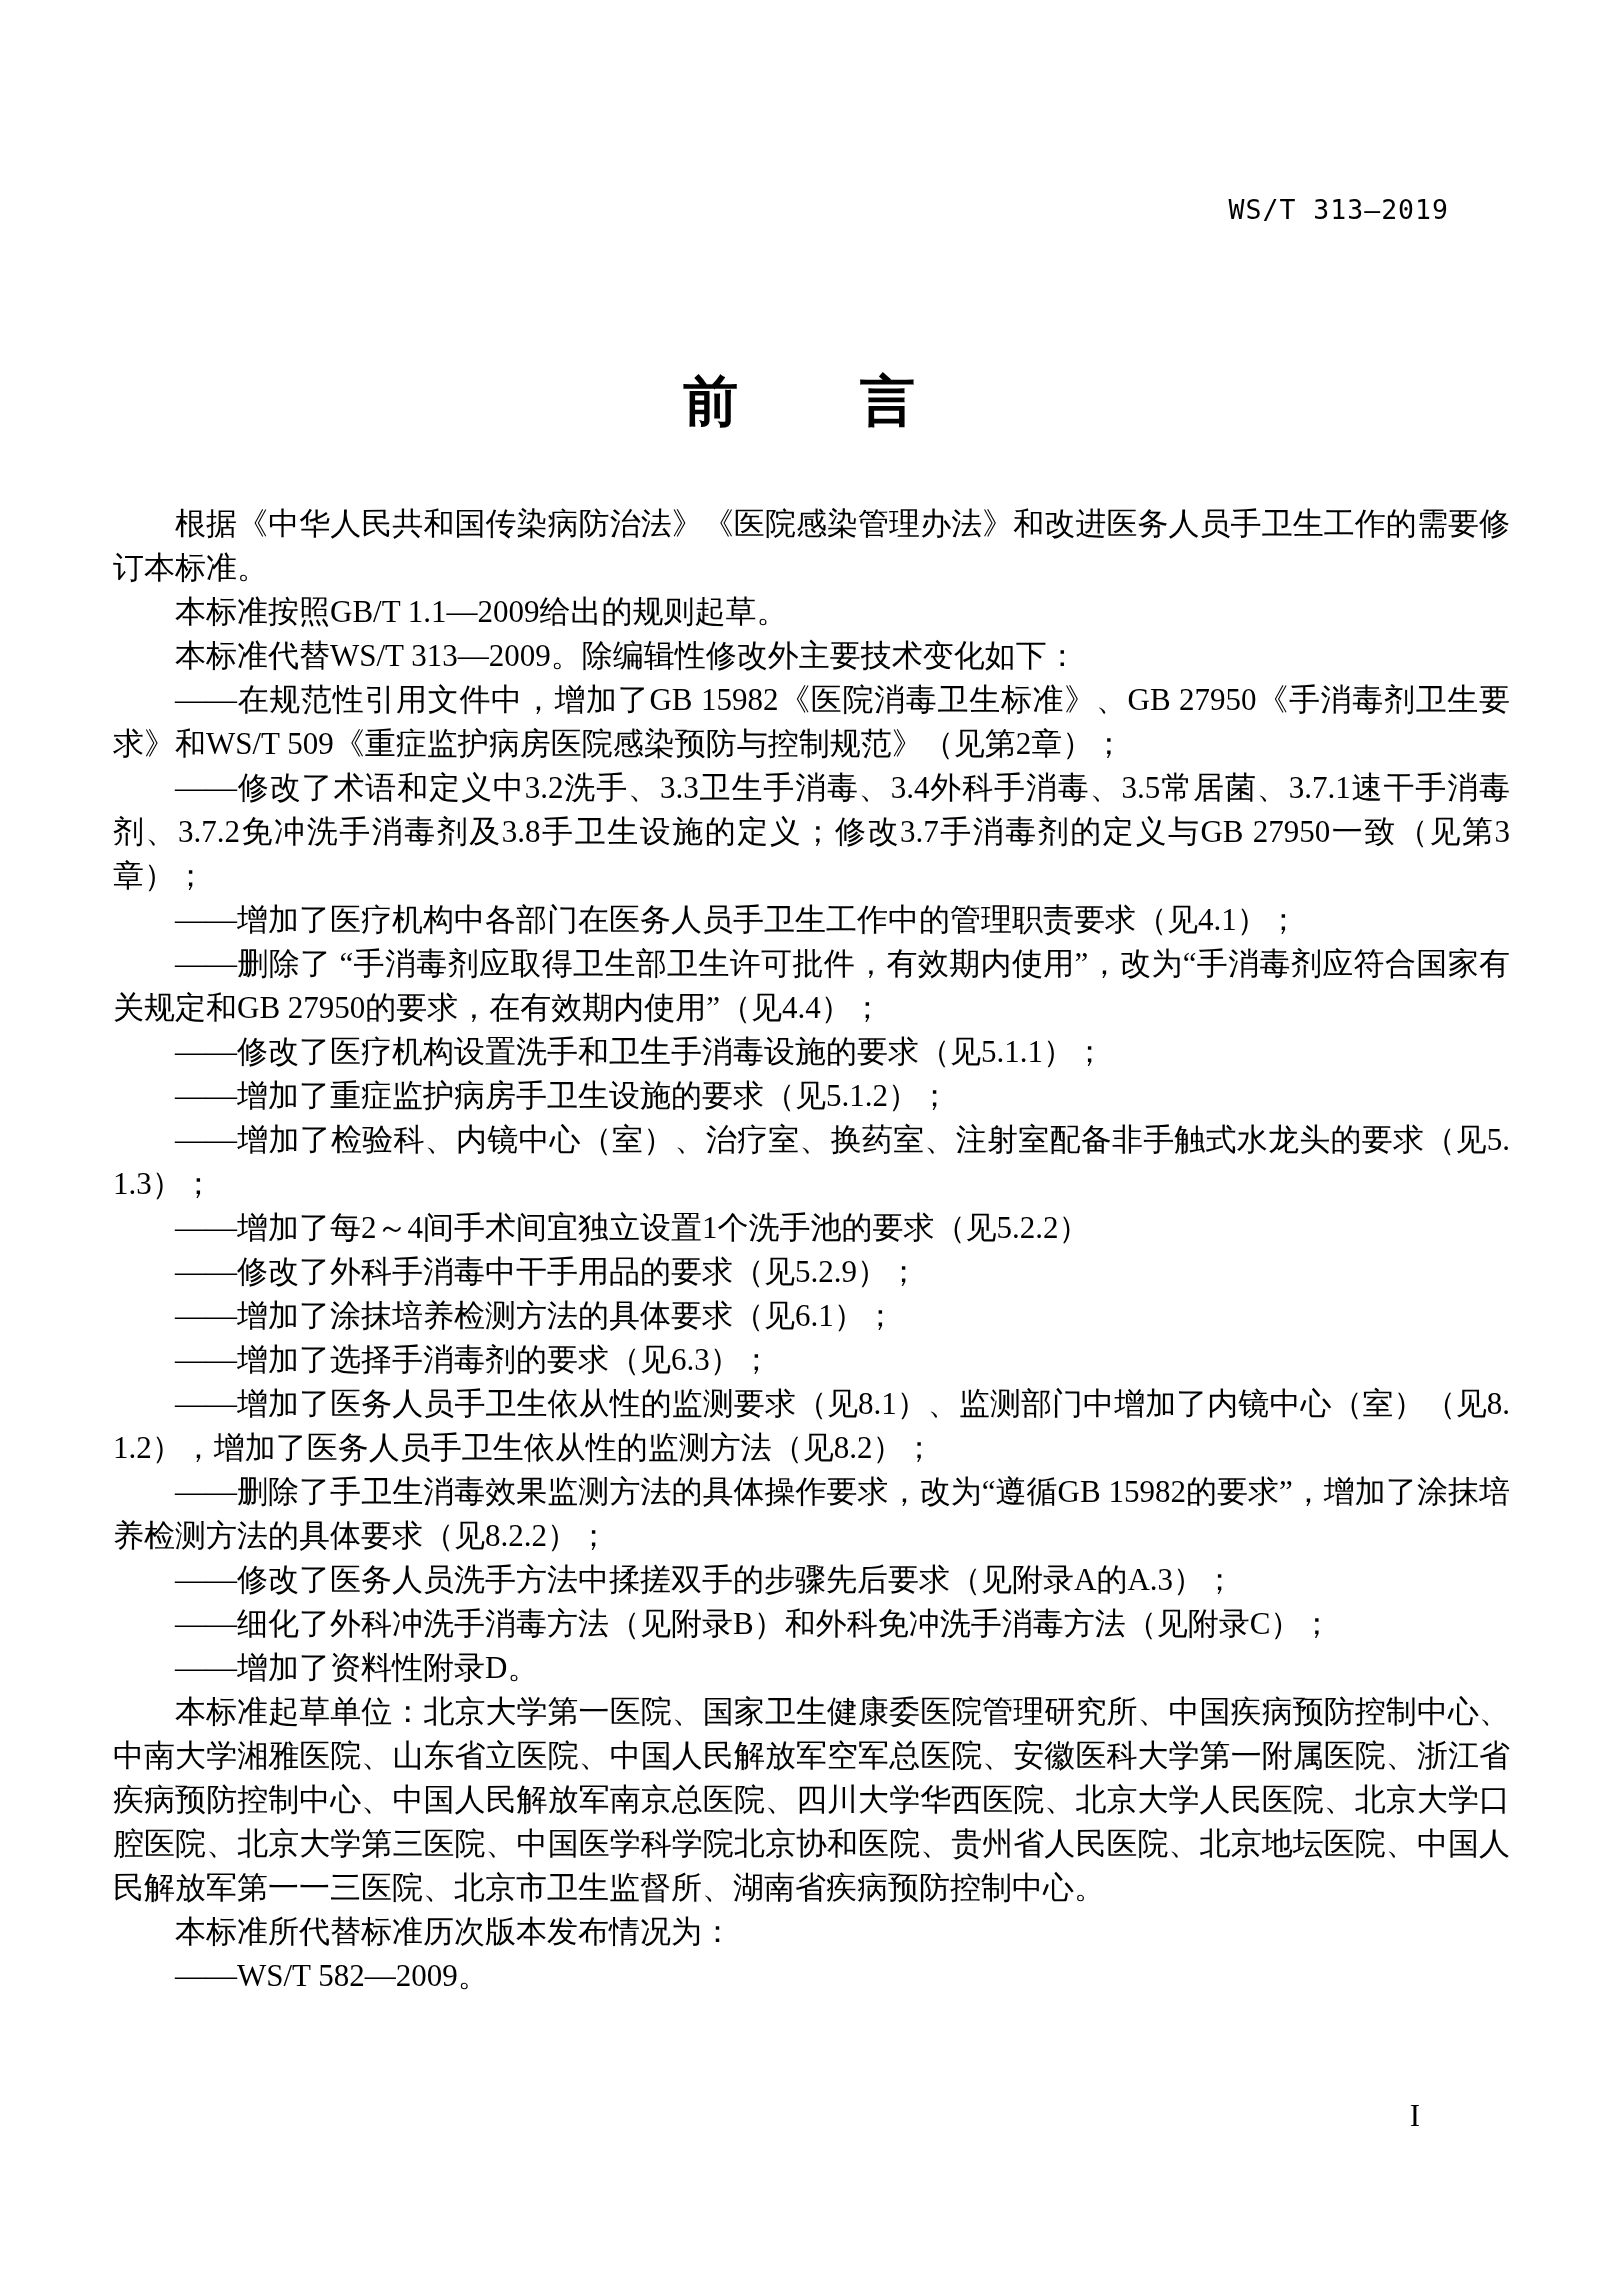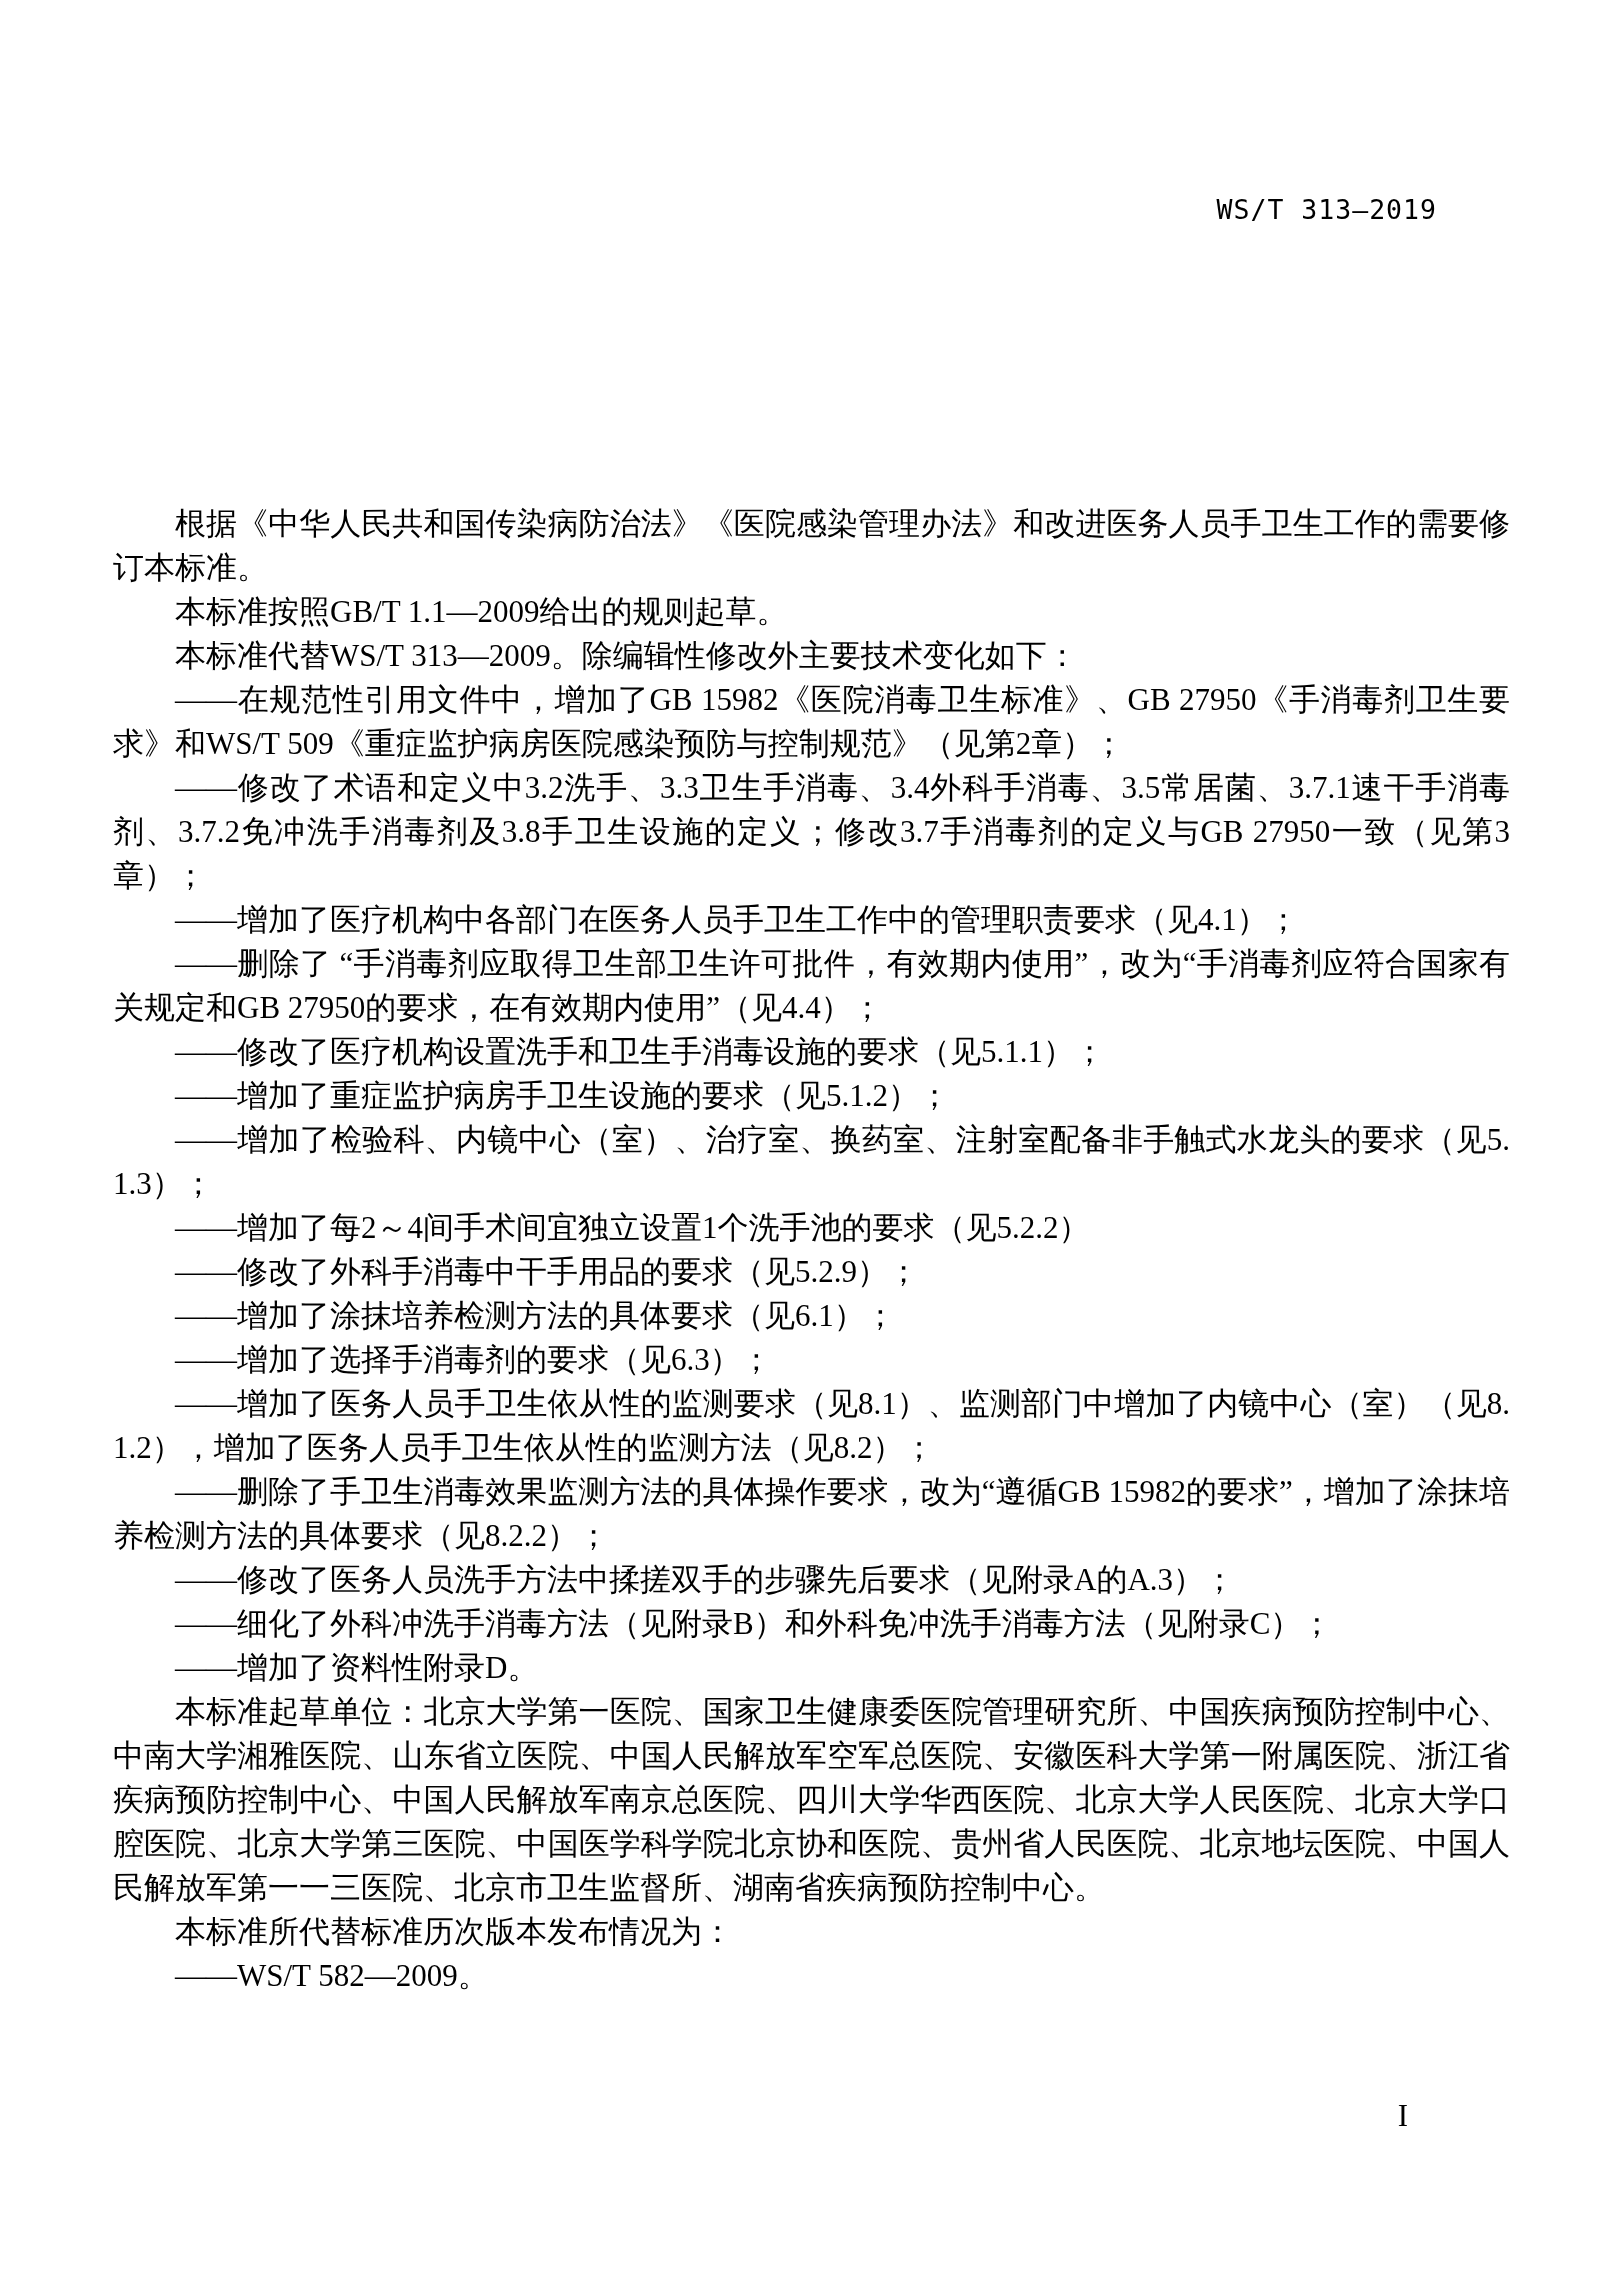--- a/index.html
+++ b/index.html
@@ -8,20 +8,21 @@
     background: #ffffff;
   }
   .page {
     position: relative;
     width: 1590px;
     height: 2293px;
     background: #ffffff;
     color: #000000;
     overflow: hidden;
     font-family: "Liberation Serif", serif;
+    padding-left: 12px;
   }
   .std-header {
     position: absolute;
     top: 194px;
     right: 153px;
     font-family: "DejaVu Sans Mono", monospace;
     font-size: 26.5px;
     letter-spacing: 1px;
     color: #000000;
     white-space: nowrap;
@@ -66,20 +67,21 @@
     color: #000000;
   }
 </style>
 </head>
 <body>
 
 <div class="page">
 
   <div class="std-header">WS/T 313—2019</div>
 
+  <h1 class="fw-title">前　　言</h1>
 
   <div class="content">
     <p>根据《中华人民共和国传染病防治法》《医院感染管理办法》和改进医务人员手卫生工作的需要修订本标准。</p>
     <p>本标准按照GB/T 1.1—2009给出的规则起草。</p>
     <p>本标准代替WS/T 313—2009。除编辑性修改外主要技术变化如下：</p>
     <p>——在规范性引用文件中，增加了GB 15982《医院消毒卫生标准》、GB 27950《手消毒剂卫生要求》和WS/T 509《重症监护病房医院感染预防与控制规范》（见第2章）；</p>
     <p>——修改了术语和定义中3.2洗手、3.3卫生手消毒、3.4外科手消毒、3.5常居菌、3.7.1速干手消毒剂、3.7.2免冲洗手消毒剂及3.8手卫生设施的定义；修改3.7手消毒剂的定义与GB 27950一致（见第3章）；</p>
     <p>——增加了医疗机构中各部门在医务人员手卫生工作中的管理职责要求（见4.1）；</p>
     <p>——删除了 “手消毒剂应取得卫生部卫生许可批件，有效期内使用”，改为“手消毒剂应符合国家有关规定和GB 27950的要求，在有效期内使用”（见4.4）；</p>
     <p>——修改了医疗机构设置洗手和卫生手消毒设施的要求（见5.1.1）；</p>

